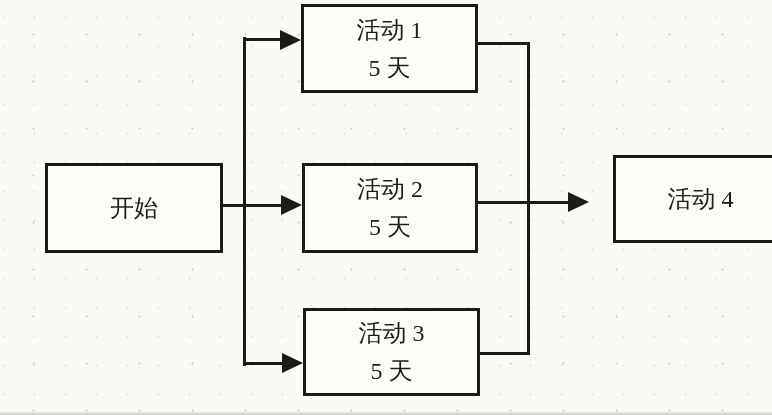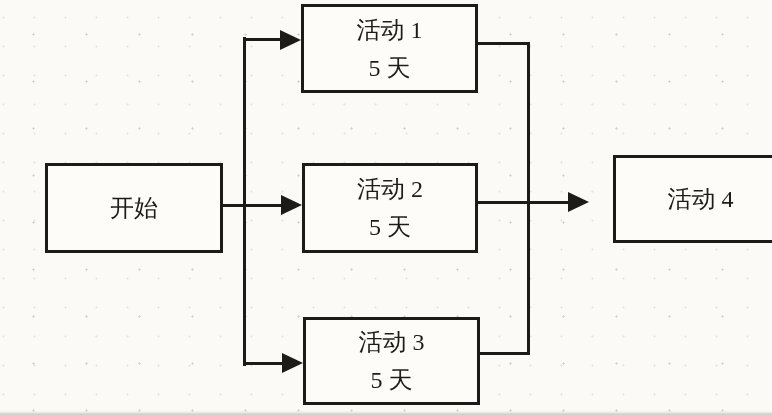--- a/index.html
+++ b/index.html
@@ -36,21 +36,21 @@
     justify-content: center;
     color: #1d1c1a;
     font-size: 24px;
     line-height: 38px;
     text-align: center;
     white-space: nowrap;
   }
   .node-start     { left: 16px;  top: 163px; width: 178px; height: 90px; margin-left: 29px; }
   .node-activity1 { left: 301px; top: 4px;   width: 177px; height: 89px; }
   .node-activity2 { left: 302px; top: 163px; width: 176px; height: 90px; }
-  .node-activity3 { left: 303px; top: 317px; width: 177px; height: 88px; }
+  .node-activity3 { left: 303px; top: 308px; width: 177px; height: 88px; }
   .node-activity4 { left: 589px; top: 155px; width: 175px; height: 88px; margin-left: 24px; }
   .edge {
     position: absolute;
     background: #1c1b19;
   }
   .edge-h { height: 3px; }
   .edge-v { width: 3px; }
   .e-start-out   { left: 194px; top: 204px; width: 90px; }
   .e-branch-v    { left: 243px; top: 37px;  height: 329px; }
   .e-branch-top  { left: 243px; top: 38px;  width: 40px; }

